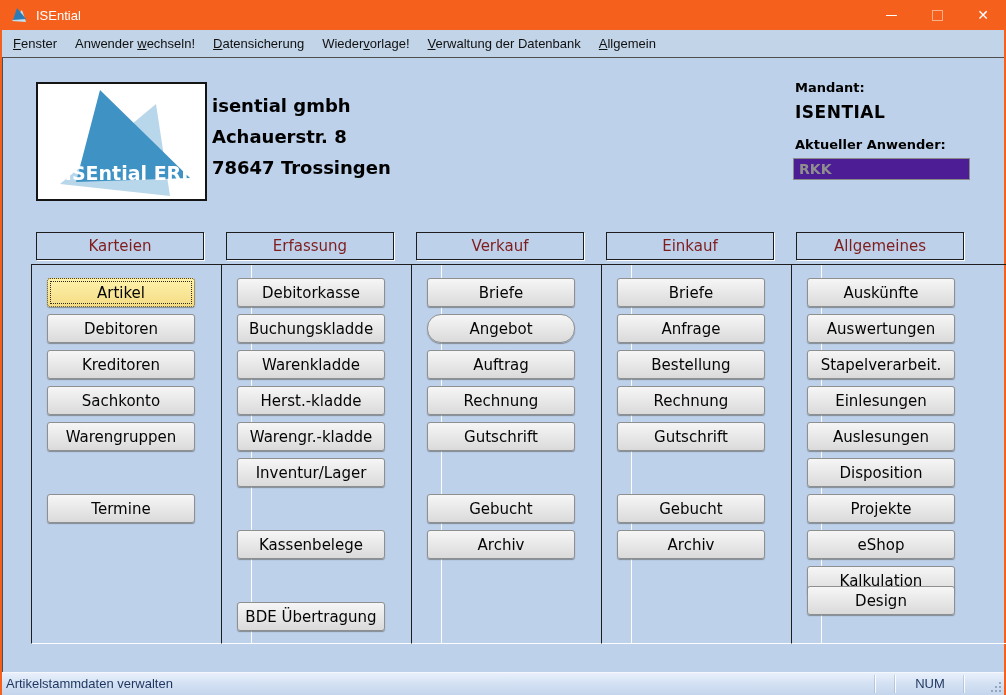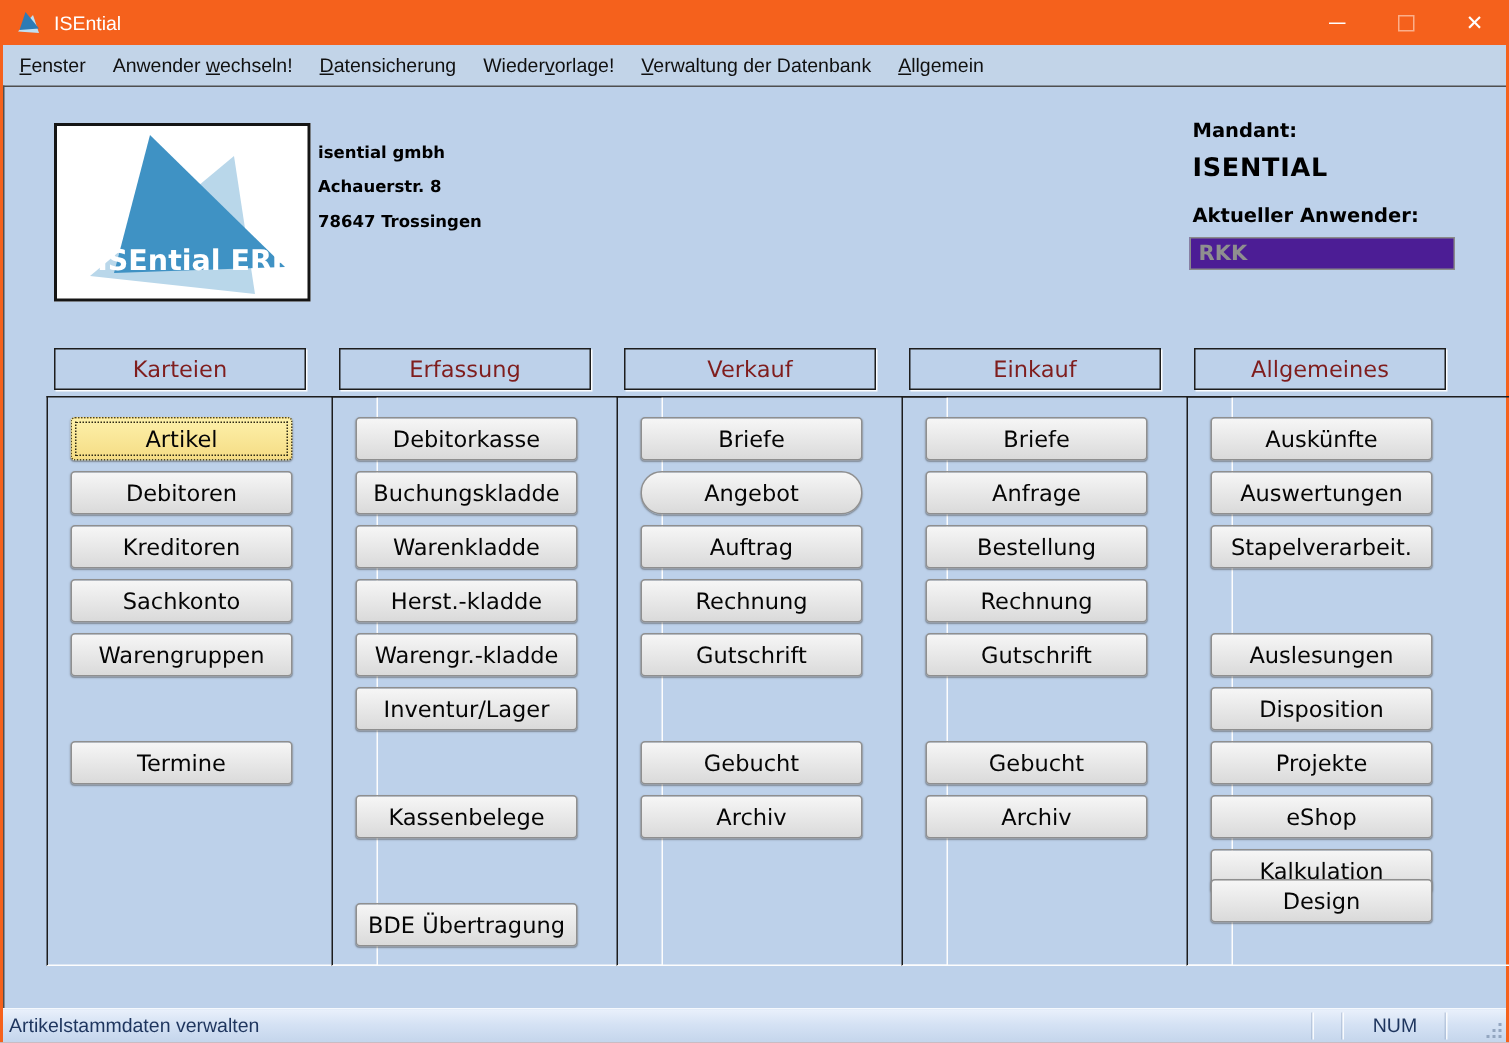--- a/index.html
+++ b/index.html
@@ -24,21 +24,21 @@
   .menu-item{padding:0 9px;line-height:27px;cursor:default;}
   .menu-item u{text-decoration:underline;}
 
   
   .client{position:absolute;top:55px;left:0px;width:1002px;height:615px;
           background:#bdd1ea;border-top:1px solid #4f4f4f;border-left:1px solid #4f4f4f;box-sizing:border-box;}
 
   .logo{position:absolute;left:33px;top:24px;width:167px;height:115px;background:#fff;
         border:2px solid #151515;}
   .company{position:absolute;left:209px;top:37px;font-family:"DejaVu Sans",sans-serif;
-           font-weight:bold;font-size:11px;color:#000;}
+           font-weight:bold;font-size:18px;color:#000;}
   .company div{margin-bottom:10px;}
 
   .mandant-label{position:absolute;left:792px;top:22px;font-family:"DejaVu Sans",sans-serif;
                  font-weight:bold;font-size:13px;color:#000;}
   .mandant-value{position:absolute;left:792px;top:44px;font-family:"DejaVu Sans",sans-serif;
                  font-weight:bold;font-size:17px;letter-spacing:.5px;color:#000;}
   .anwender-label{position:absolute;left:792px;top:79px;font-family:"DejaVu Sans",sans-serif;
                   font-weight:bold;font-size:13px;color:#000;}
   .anwender-input{position:absolute;left:790px;top:100px;width:170px;height:20px;
                   background:#4c1d95;border:1px solid #8a8a8a;color:#8f8f8f;
@@ -166,20 +166,21 @@
           <button class="btn" style="top: 121px;">Rechnung</button>
           <button class="btn" style="top: 157px;">Gutschrift</button>
           <button class="btn" style="top: 229px;">Gebucht</button>
           <button class="btn" style="top: 265px;">Archiv</button>
         </div>
         <div class="col-header" style="left: 793px;">Allgemeines</div>
         <div class="col-body" style="left: 788px;">
           <button class="btn" style="top: 13px;">Auskünfte</button>
           <button class="btn" style="top: 49px;">Auswertungen</button>
           <button class="btn" style="top: 85px;">Stapelverarbeit.</button>
+          <button class="btn" style="top: 121px;">Einlesungen</button>
           <button class="btn" style="top: 157px;">Auslesungen</button>
           <button class="btn" style="top: 193px;">Disposition</button>
           <button class="btn" style="top: 229px;">Projekte</button>
           <button class="btn" style="top: 265px;">eShop</button>
           <button class="btn" style="top: 301px;">Kalkulation</button>
           <button class="btn" style="top: 321px;">Design</button>
         </div>
       </div>
   </div>
 

